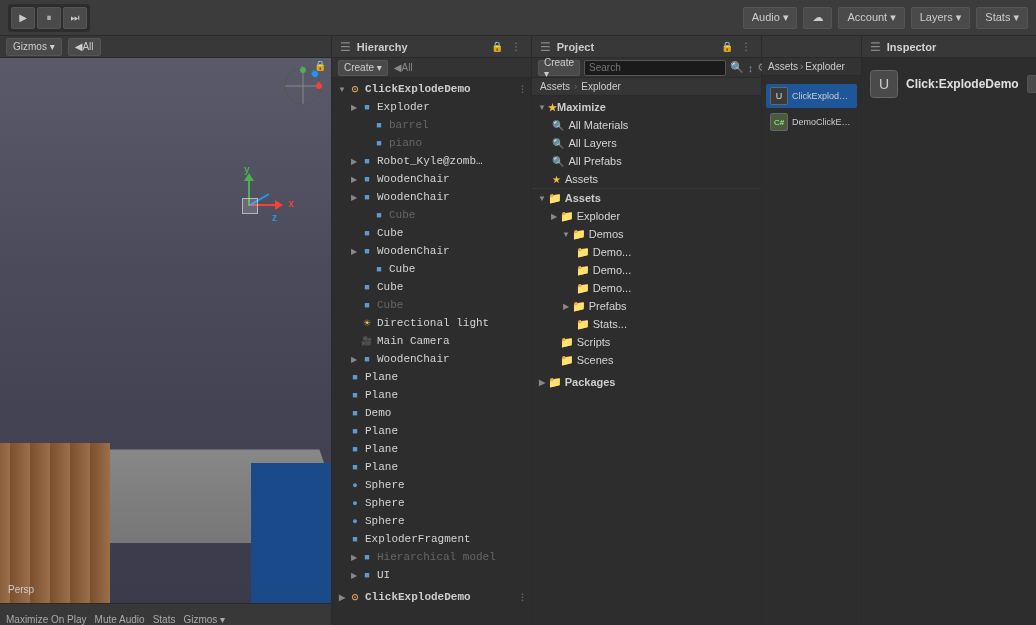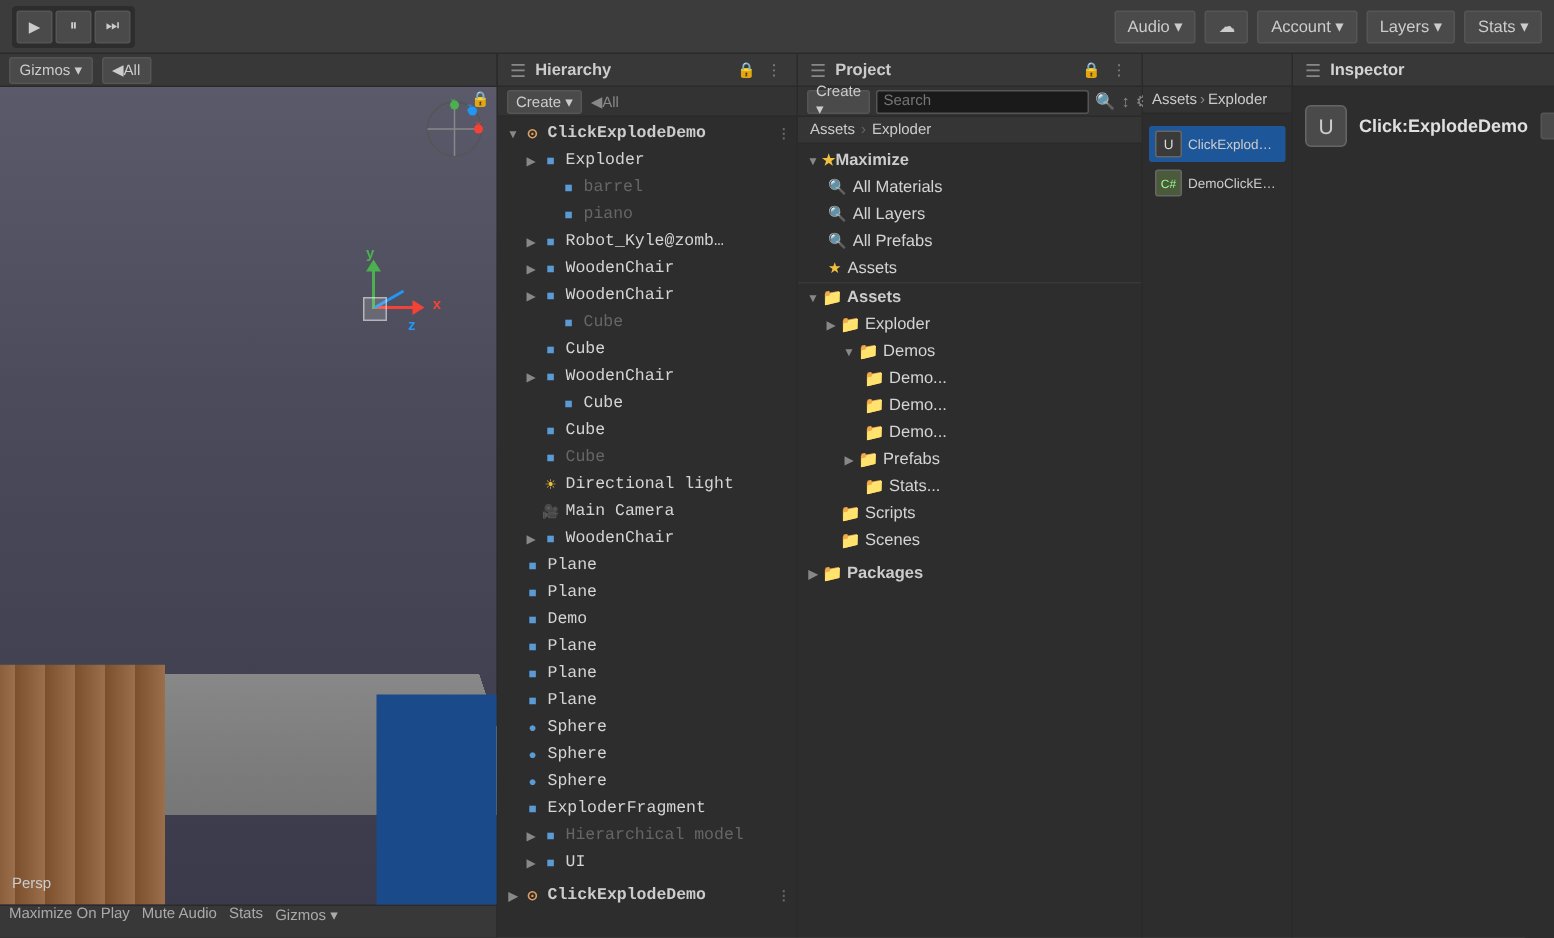--- a/index.html
+++ b/index.html
@@ -230,21 +230,21 @@
       color: #888;
       font-size: 10px;
     }
 
     
     .scene-bottom-toolbar {
       height: 22px;
       background: #383838;
       border-top: 1px solid #2a2a2a;
       display: flex;
-      align-items: flex-start;
+      align-items: flex-end;
       padding: 0 6px;
       gap: 8px;
       font-size: 10px;
       color: #aaa;
     }
     .scene-bottom-toolbar span {
       cursor: pointer;
     }
 
     

